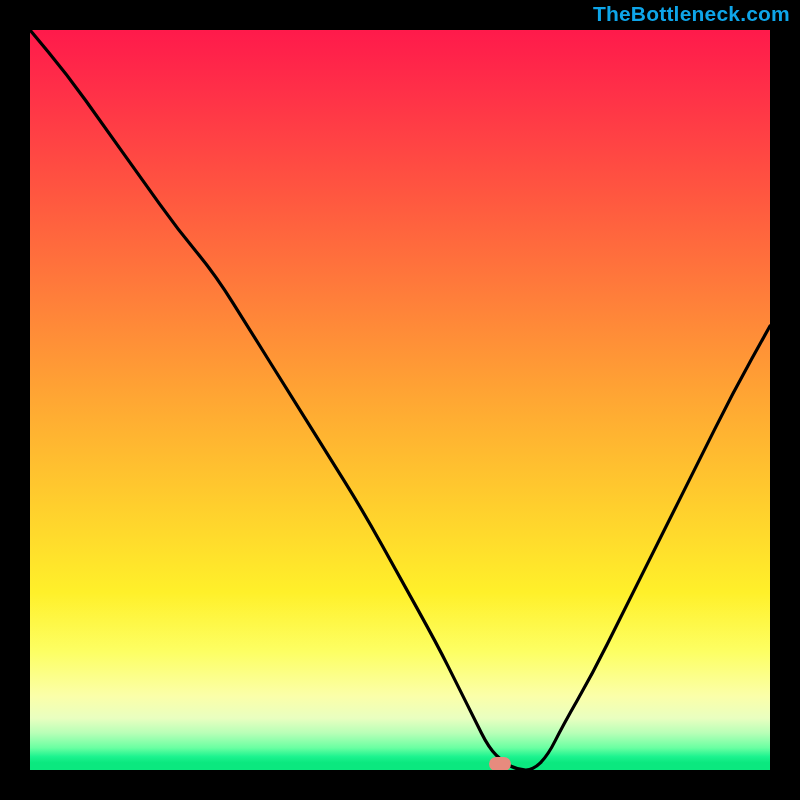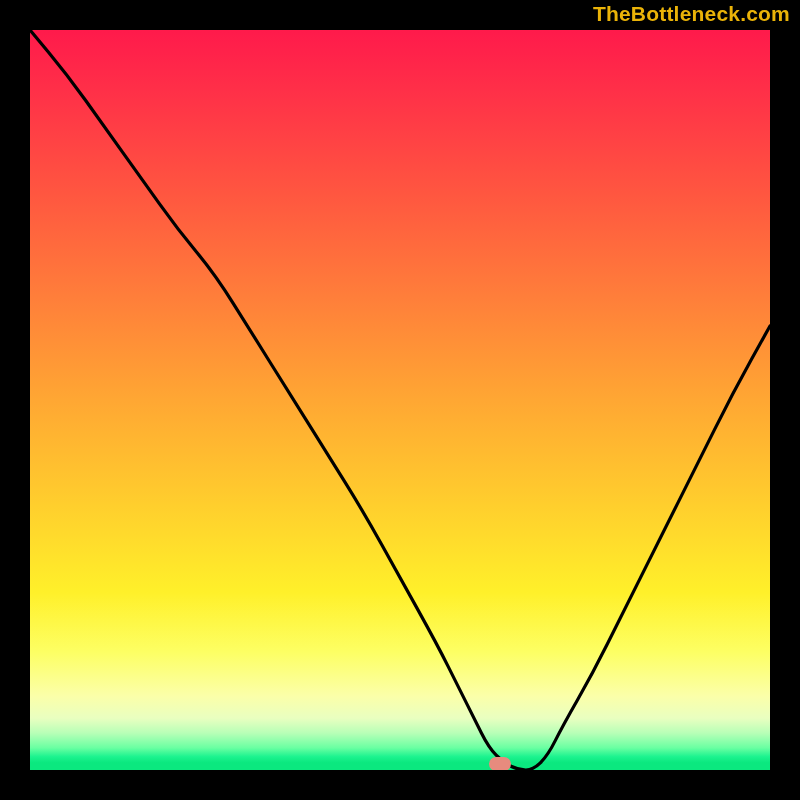--- a/index.html
+++ b/index.html
@@ -14,21 +14,21 @@
   .frame {
     position: relative;
     width: 800px;
     height: 800px;
     background: #000;
   }
   .watermark {
     position: absolute;
     top: 2px;
     right: 10px;
-    color: #eab308;
+    color: #0ea5e9;
     font-size: 21px;
     font-weight: 600;
     letter-spacing: 0.2px;
     z-index: 10;
   }
   .plot-area {
     position: absolute;
     left: 30px;
     top: 30px;
     width: 740px;

